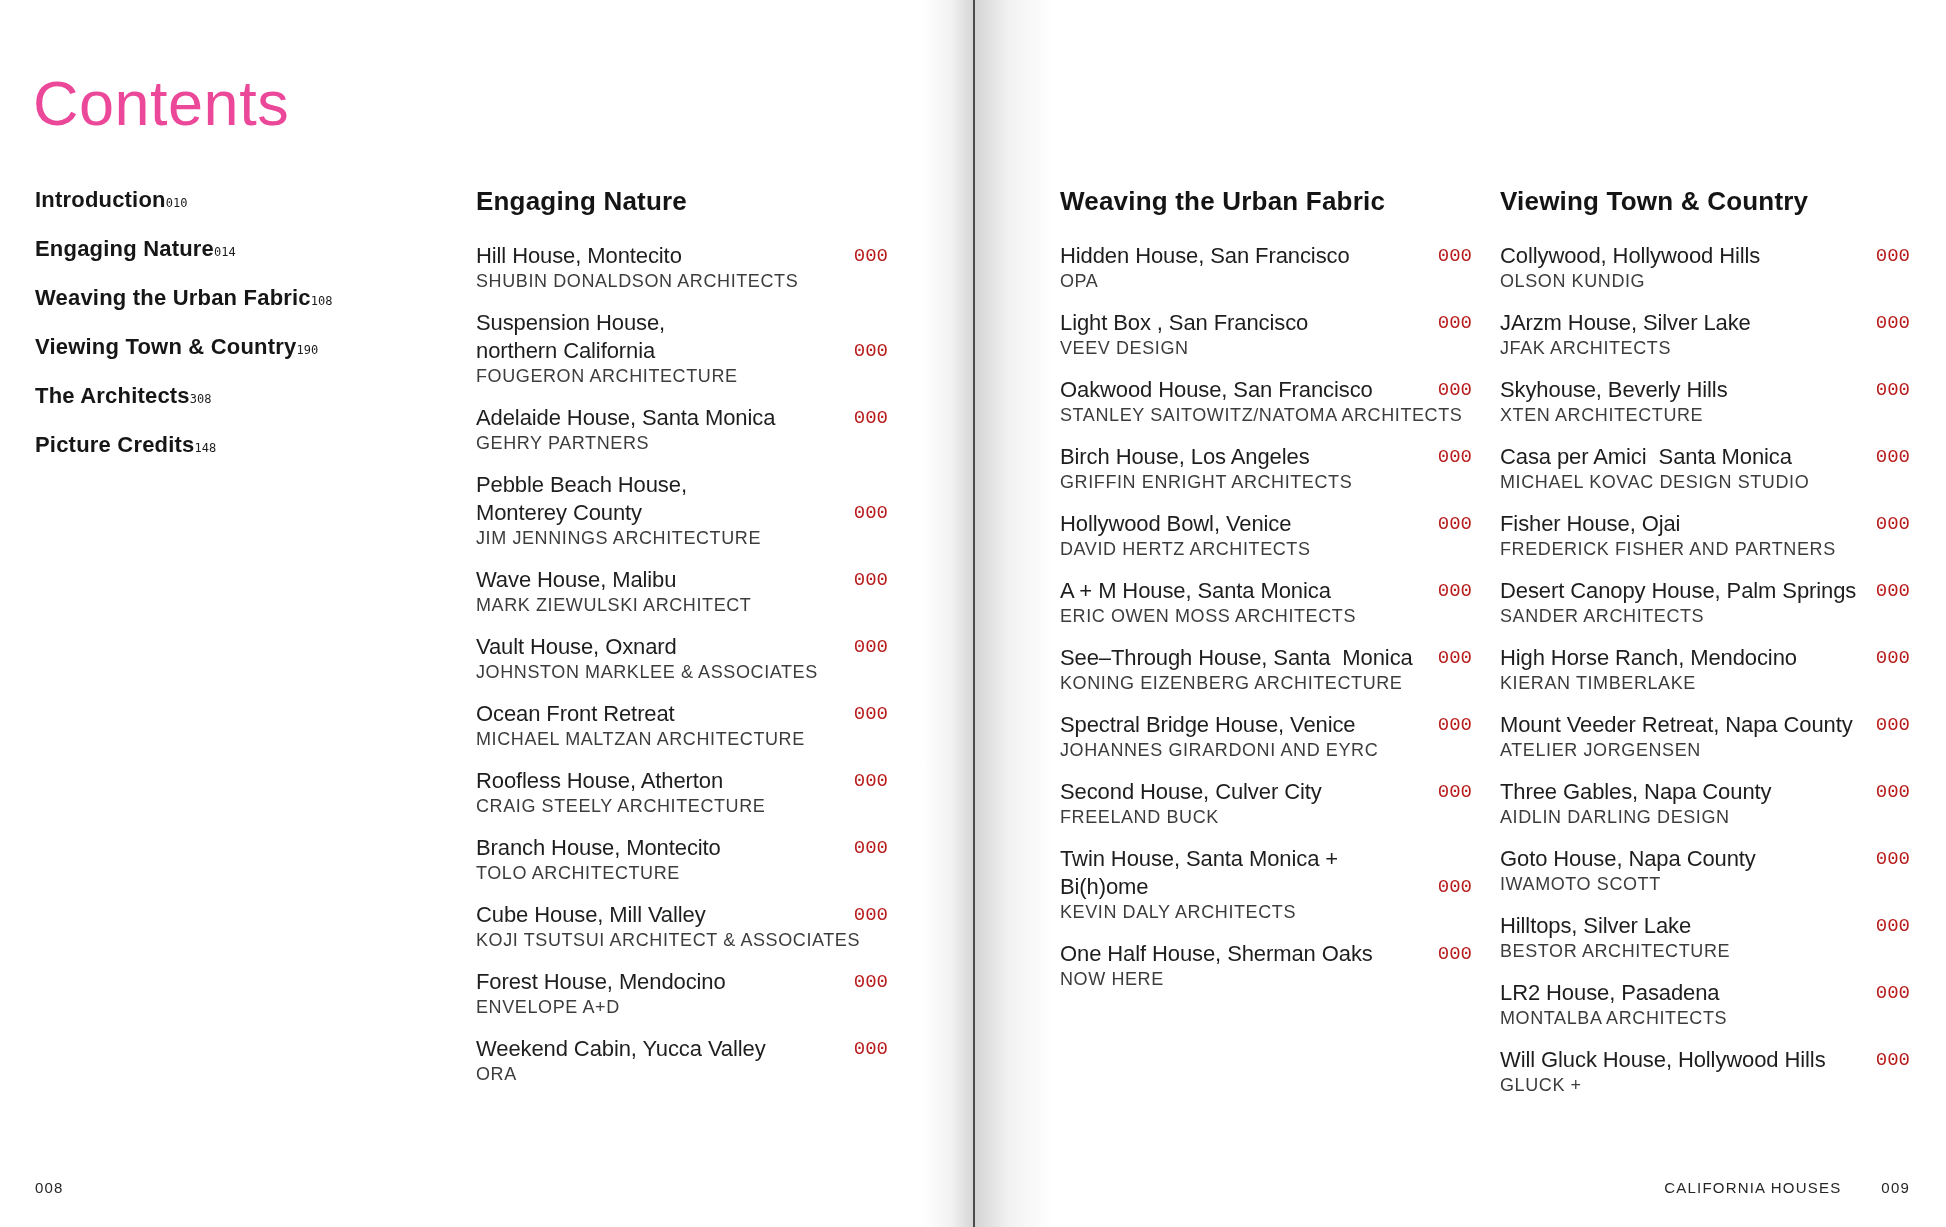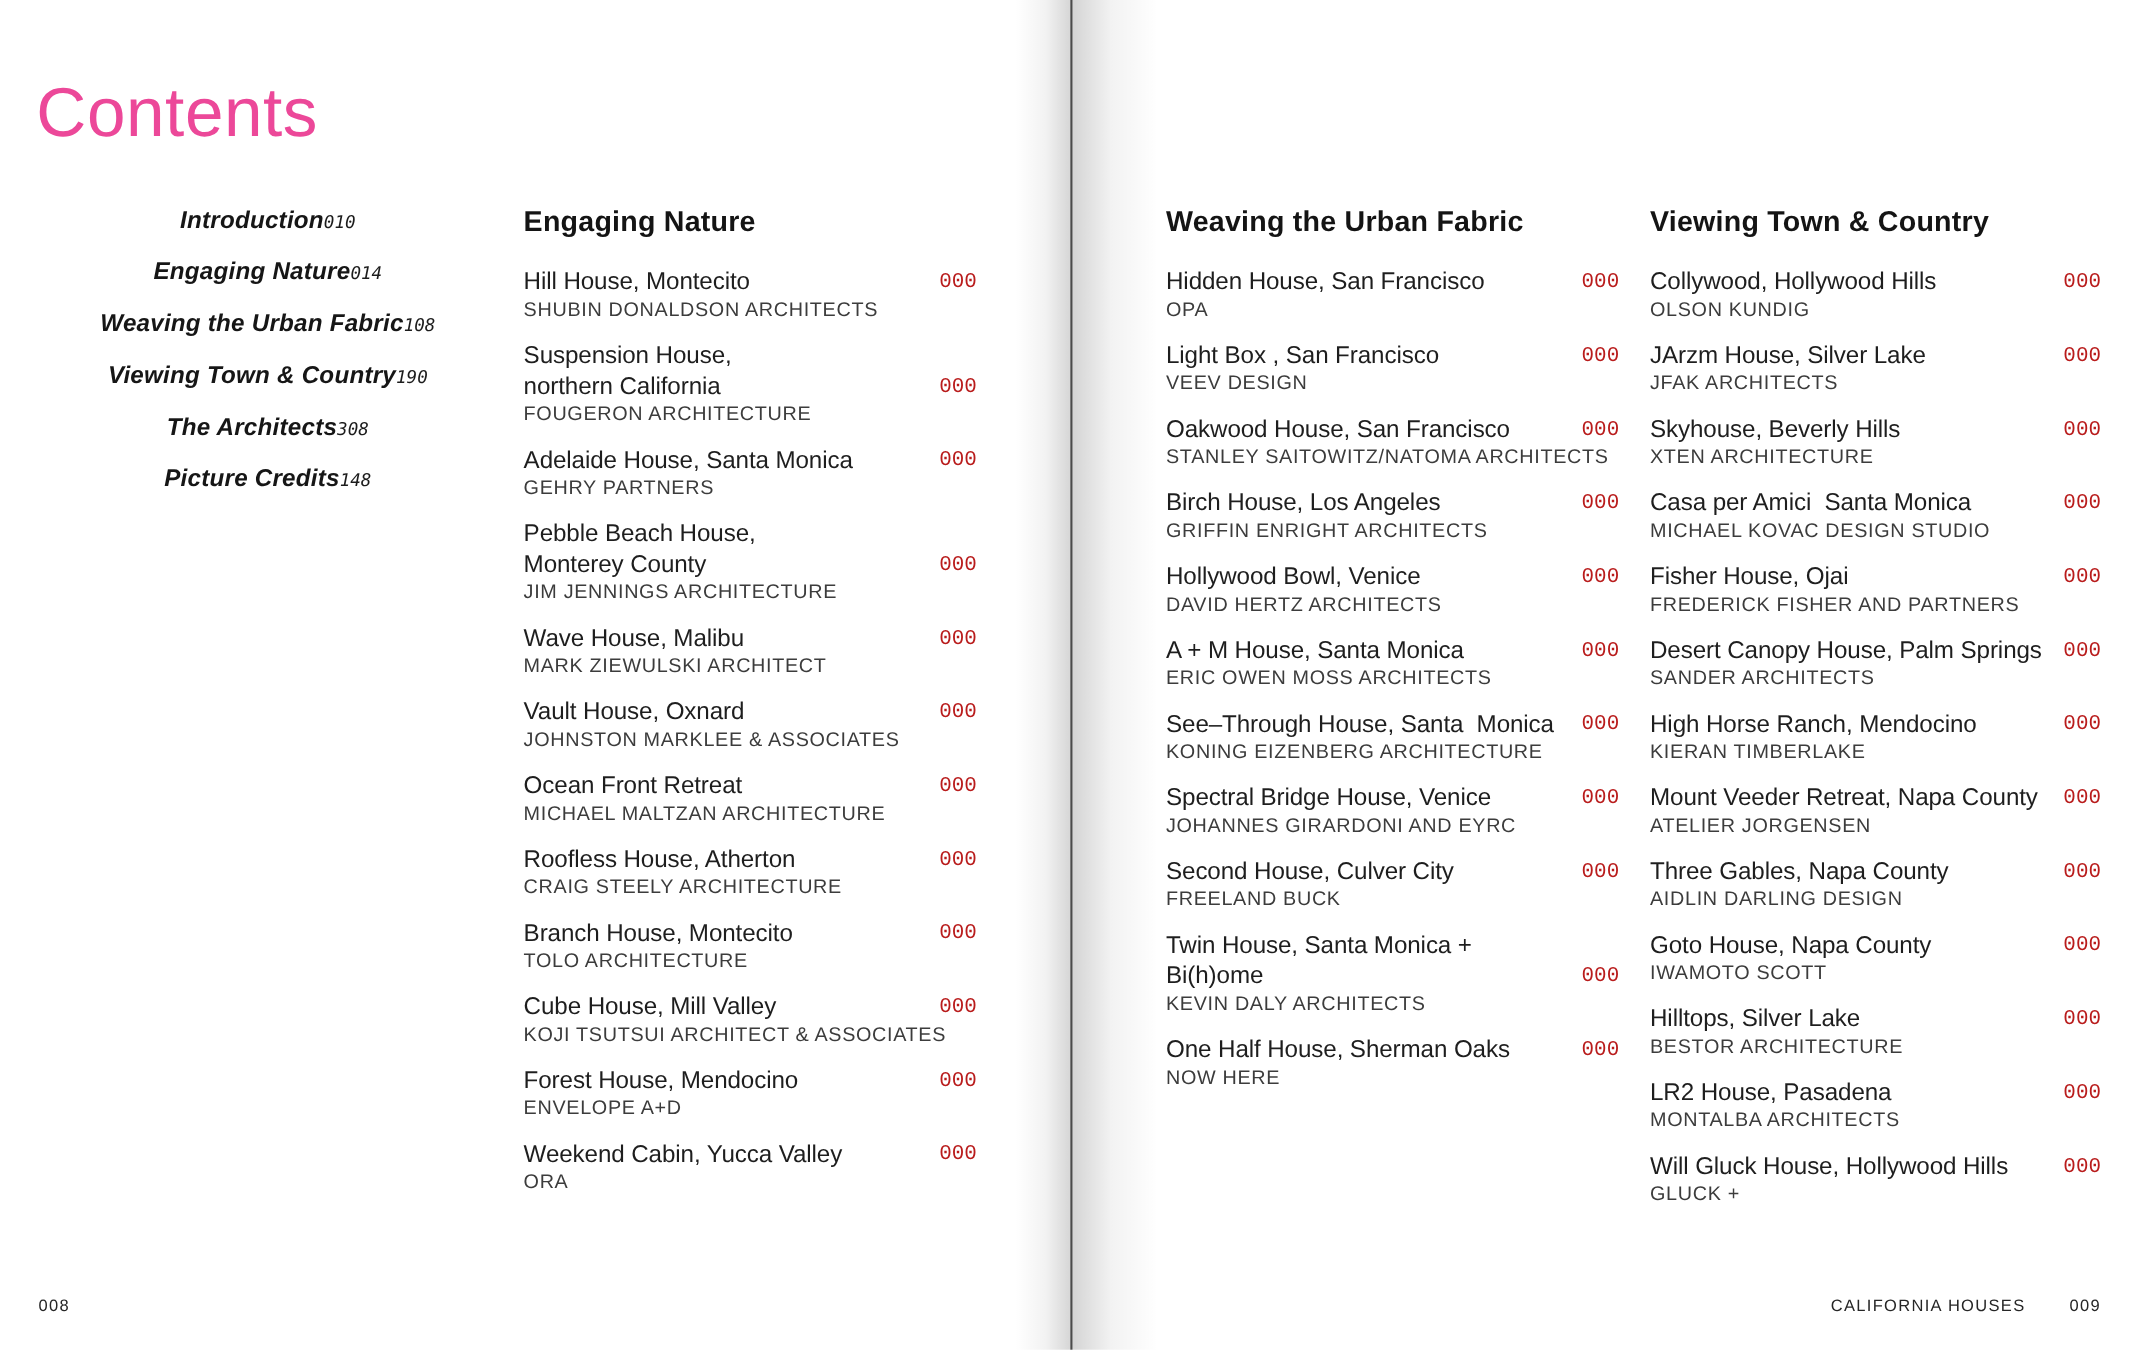--- a/index.html
+++ b/index.html
@@ -34,28 +34,27 @@
   
   .page-title {
     position: absolute; left: 33px; top: 26px;
     font-size: 63px; line-height: 1.12; font-weight: 400;
     letter-spacing: 0.5px; color: #ec4899;
   }
 
   
   .toc { position: absolute; left: 35px; top: 187px; width: 417px; }
   .toc-row {
-    display: flex; justify-content: center; align-items: baseline;
+    display: flex; justify-content: flex-start; align-items: baseline;
     margin-bottom: 20px;
-    font-style: italic;
   }
   .toc-label { font-size: 22px; font-weight: 700; line-height: 25px; letter-spacing: 0.2px; color: #161616; }
   .toc-num {
     font-family: "DejaVu Sans Mono", monospace;
-    font-size: 16px; line-height: 25px; color: #1c1c1c;
+    font-size: 12px; line-height: 25px; color: #1c1c1c;
   }
 
   
   .col { position: absolute; top: 187px; }
   .col-engaging { left: 476px; width: 412px; }
   .col-weaving  { left: 1060px; width: 412px; }
   .col-viewing  { left: 1500px; width: 410px; }
 
   .section-heading {
     font-size: 26px; font-weight: 700; line-height: 28px;

